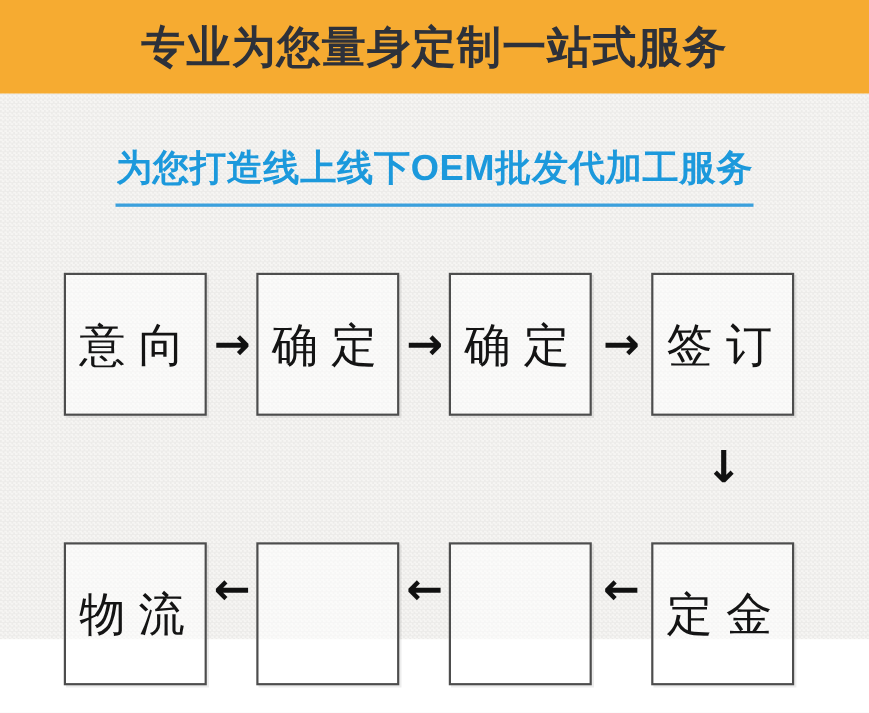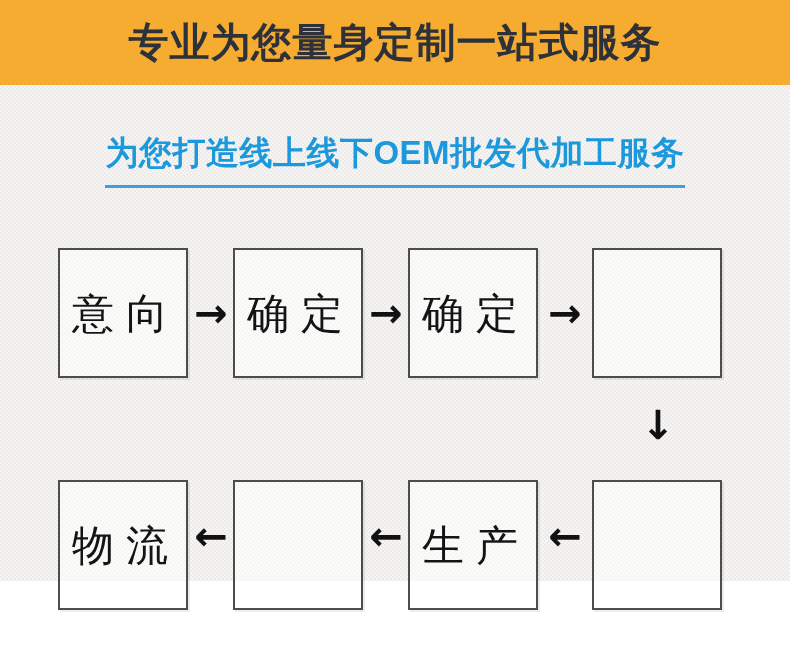--- a/index.html
+++ b/index.html
@@ -40,21 +40,21 @@
     background:rgba(255,255,255,0.55);
     box-shadow:2px 2px 0 rgba(0,0,0,0.07);
     display:flex;flex-direction:column;align-items:flex-start;justify-content:center;
     color:#141414;
   }
   .step span{
     display:block;font-size:42px;font-weight:300;line-height:61px;
     letter-spacing:12px;padding-left:12px;white-space:nowrap;
   }
   .c1{left:58px}.c2{left:233px}.c3{left:408px}.c4{left:592px}
-  .r1{top:248px}.r2{top:480px}
+  .r1{top:248px}.r2{top:493px}
   
   .arrow{
     position:absolute;transform:translate(-50%,-50%);
     font-family:"DejaVu Sans",sans-serif;
     font-size:40px;font-weight:bold;color:#111;line-height:1;
   }
   .a1{left:211px;top:313px}.a2{left:386px;top:313px}.a3{left:565px;top:313px}
   .adown{left:658px;top:425px}
   .a4{left:211px;top:536px}.a5{left:386px;top:536px}.a6{left:565px;top:536px}
 </style>
@@ -82,35 +82,36 @@
       <span>确定</span>
     </div>
     <span class="arrow a2">→</span>
 
     <div class="step r1 c3">
       <span>确定</span>
     </div>
     <span class="arrow a3">→</span>
 
     <div class="step r1 c4">
+      <span>签订</span>
     </div>
 
     <span class="arrow adown">↓</span>
 
     <div class="step r2 c1">
       <span>物流</span>
     </div>
     <span class="arrow a4">←</span>
 
     <div class="step r2 c2">
     </div>
     <span class="arrow a5">←</span>
 
     <div class="step r2 c3">
-      <span>生产</span>
     </div>
     <span class="arrow a6">←</span>
 
     <div class="step r2 c4">
+      <span>定金</span>
     </div>
 
   </div>
 </div>
 
 </body></html>

